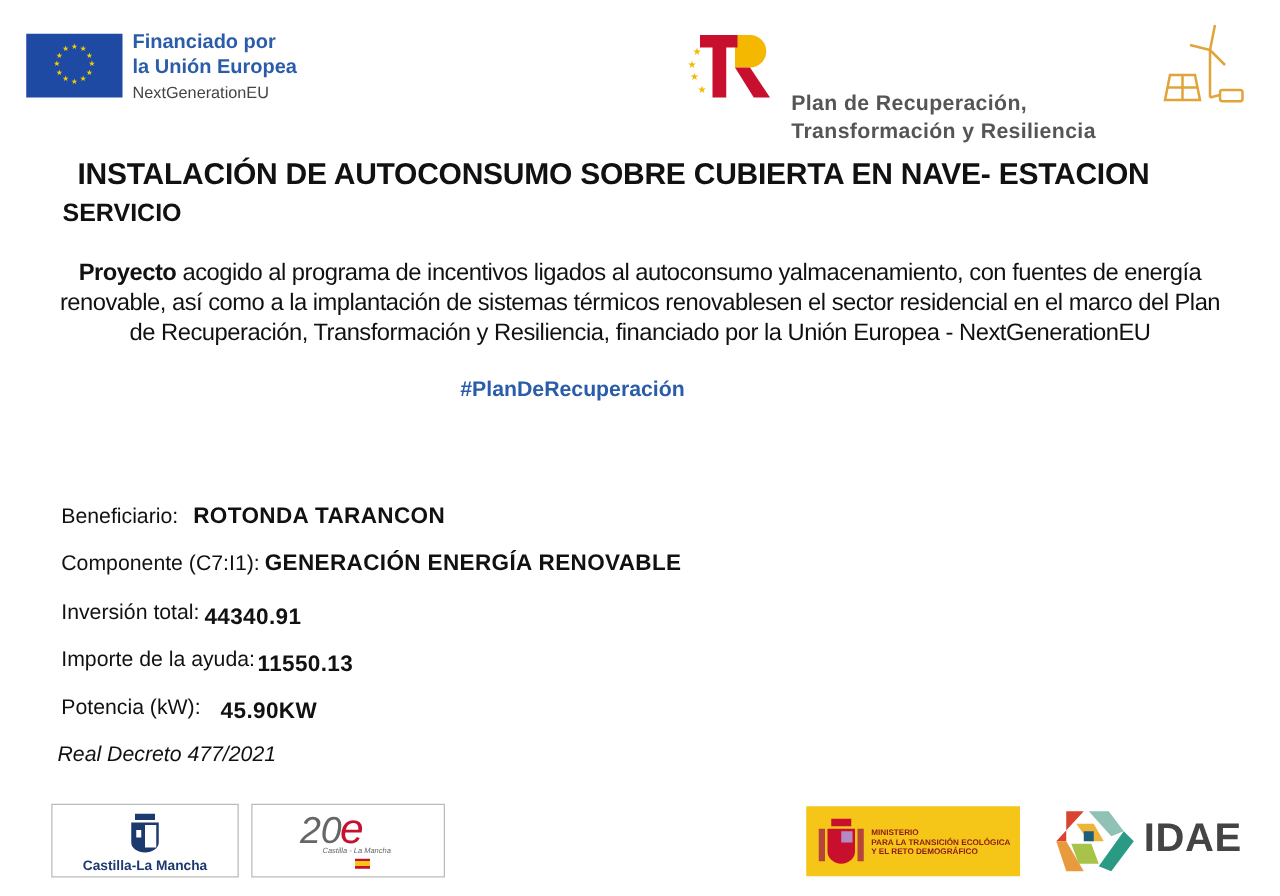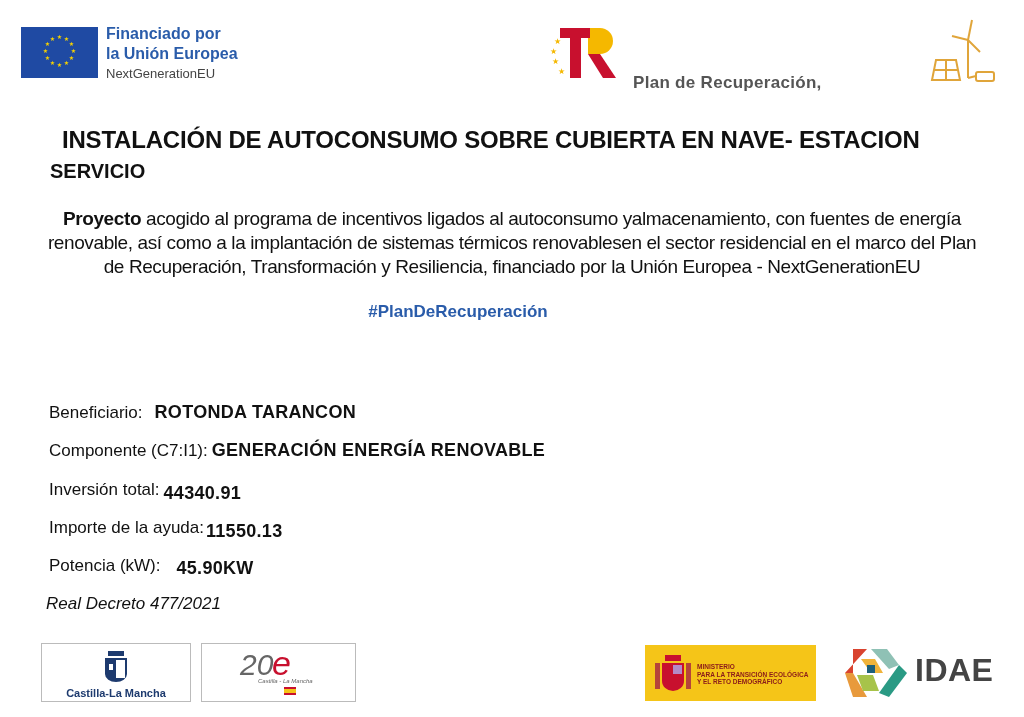--- a/index.html
+++ b/index.html
@@ -70,20 +70,21 @@
         <text x="10" y="48">★</text>
       </g>
     <path d="M40 2 h12 a13 13 0 0 1 0 26 h-12 z" fill="#f5b800"></path>
     <rect x="12" y="2" width="30" height="10" fill="#c8102e"></rect>
     <rect x="22" y="2" width="11" height="50" fill="#c8102e"></rect>
     <polygon points="40,28 52,28 68,52 55,52" fill="#c8102e"></polygon>
   </svg>
 </div>
 <div class="abs prtr-text">
   <div>Plan de Recuperación,</div>
+  <div>Transformación y Resiliencia</div>
 </div>
 <div class="abs energy-icon">
   <svg width="70" height="68" viewBox="0 0 70 68" fill="none" stroke="#e0a53a" stroke-width="2">
     <line x1="40" y1="22" x2="40" y2="60"></line>
     <line x1="40" y1="22" x2="44" y2="2"></line>
       <line x1="40" y1="22" x2="24" y2="18"></line>
       <line x1="40" y1="22" x2="52" y2="34"></line>
     <polygon points="8,42 28,42 32,62 4,62"></polygon>
     <line x1="18" y1="42" x2="18" y2="62"></line>
       <line x1="6" y1="52" x2="30" y2="52"></line>

